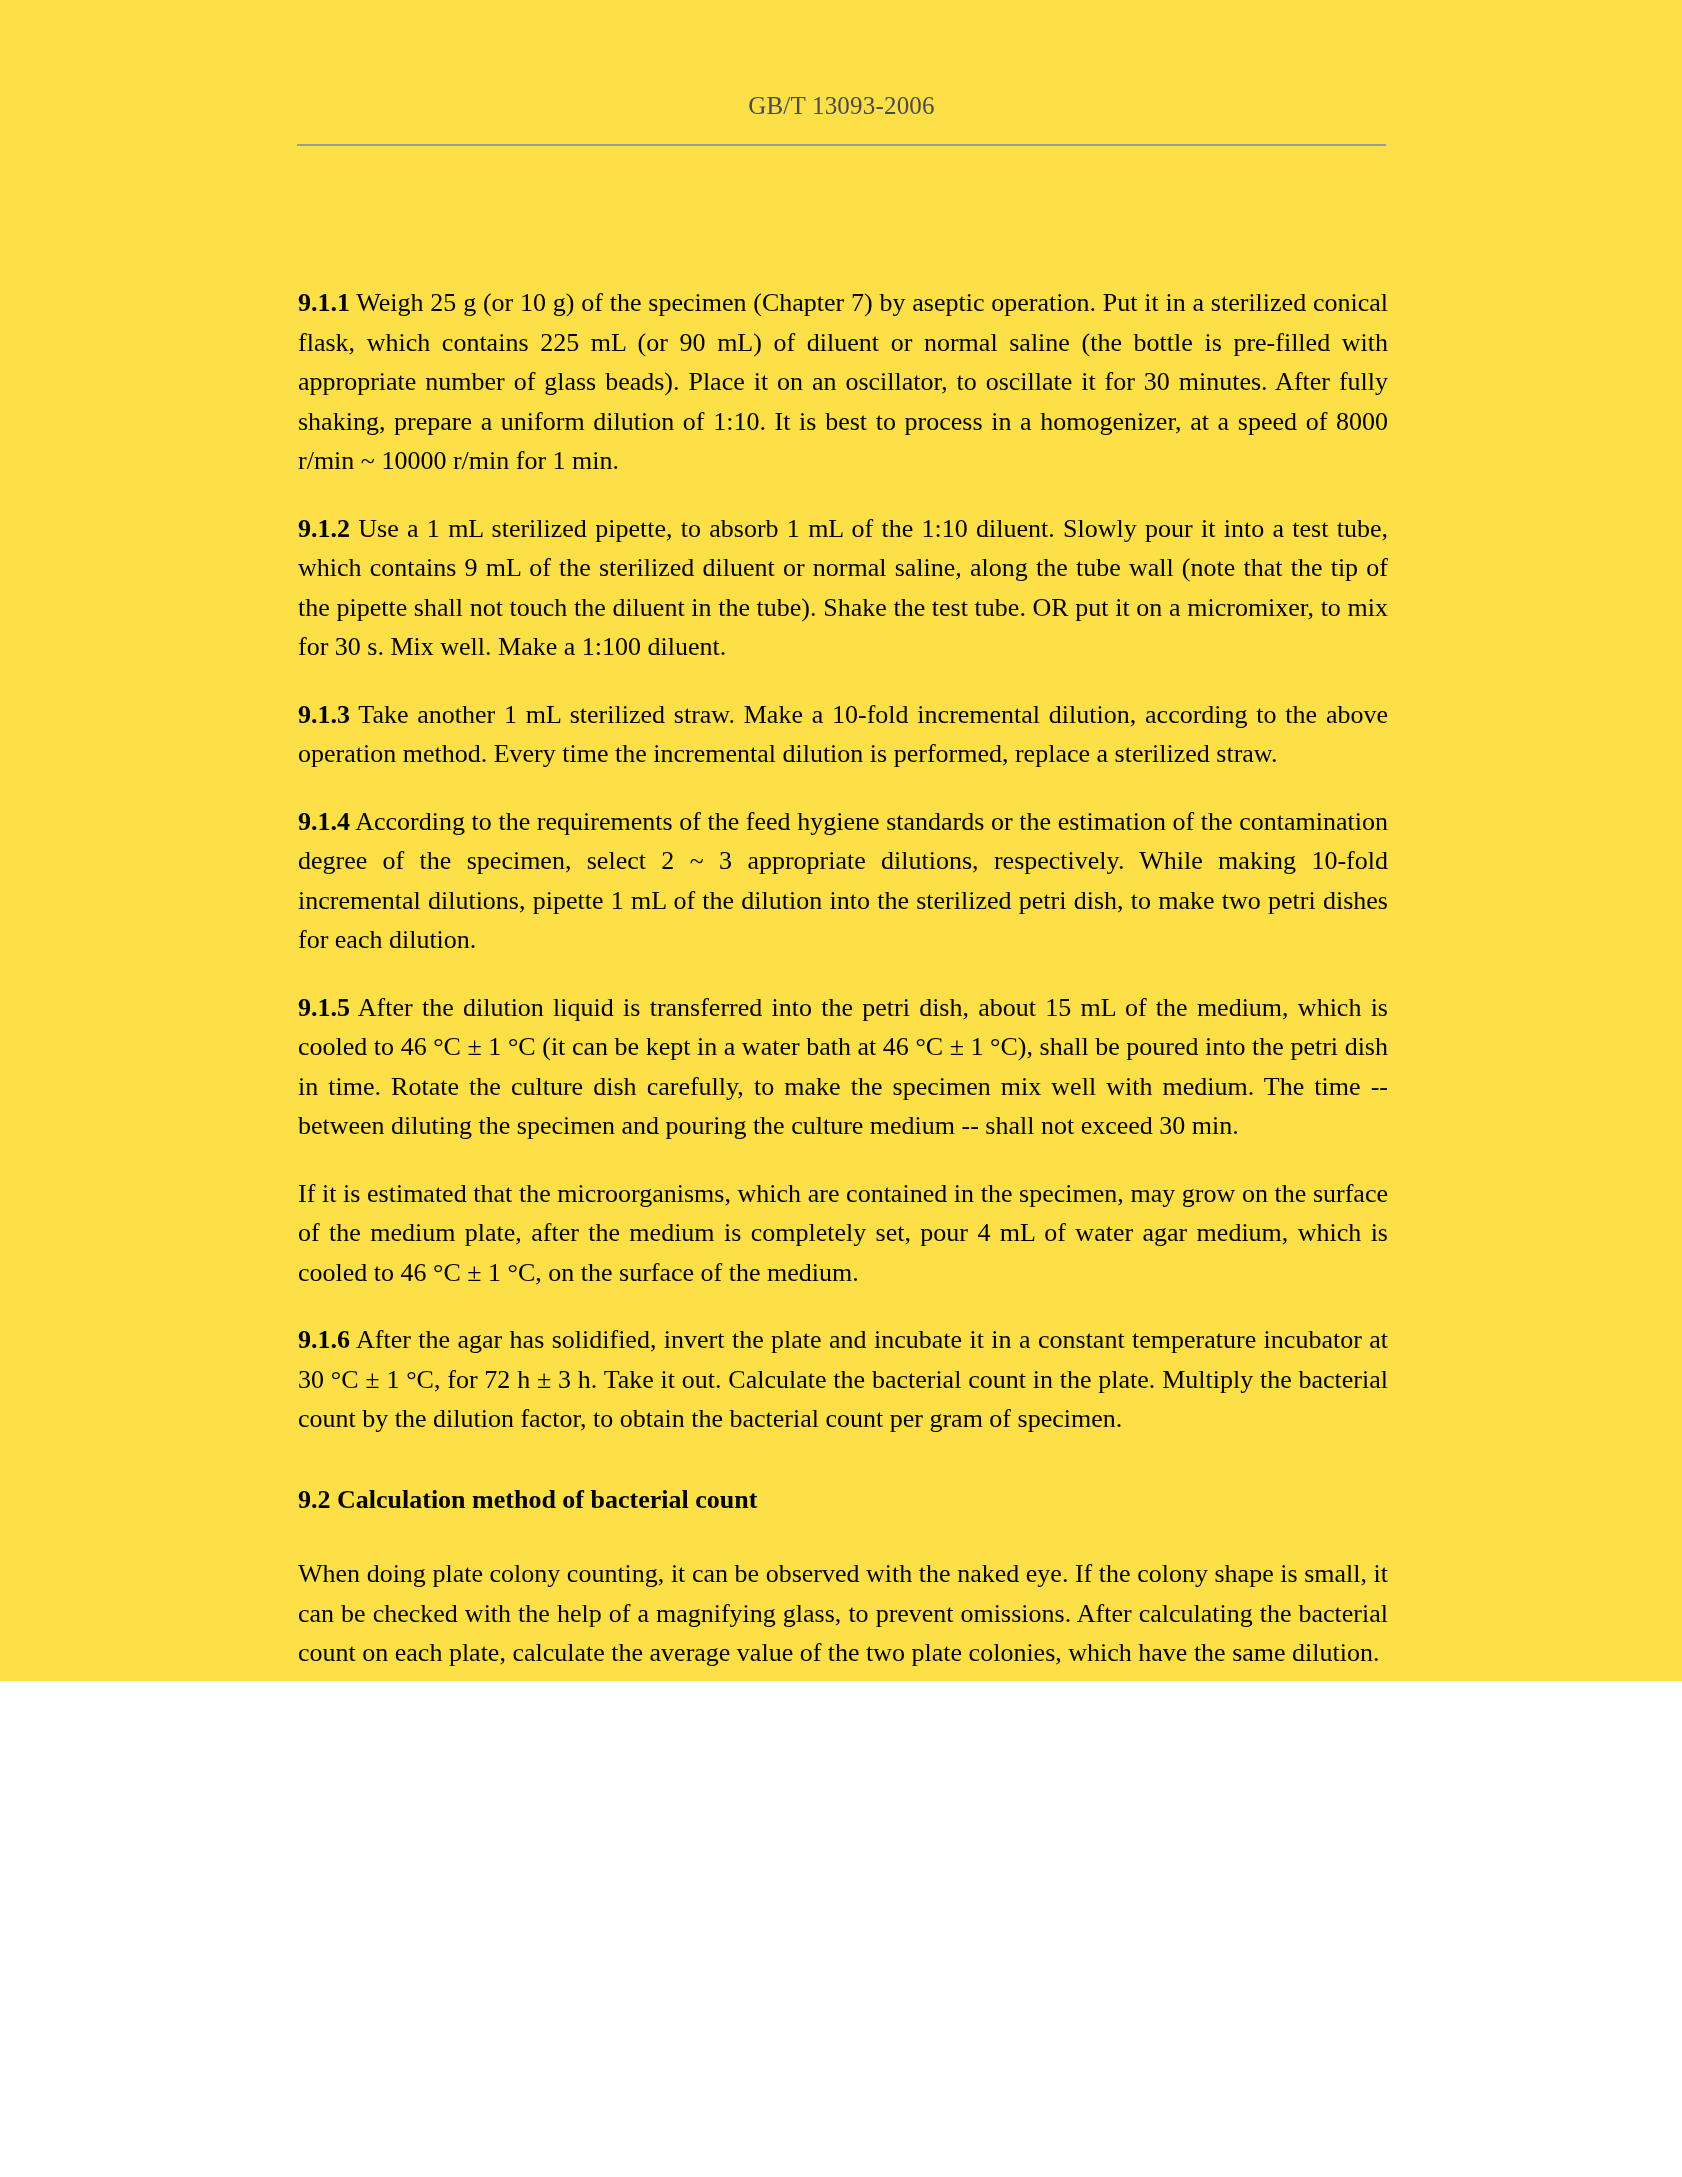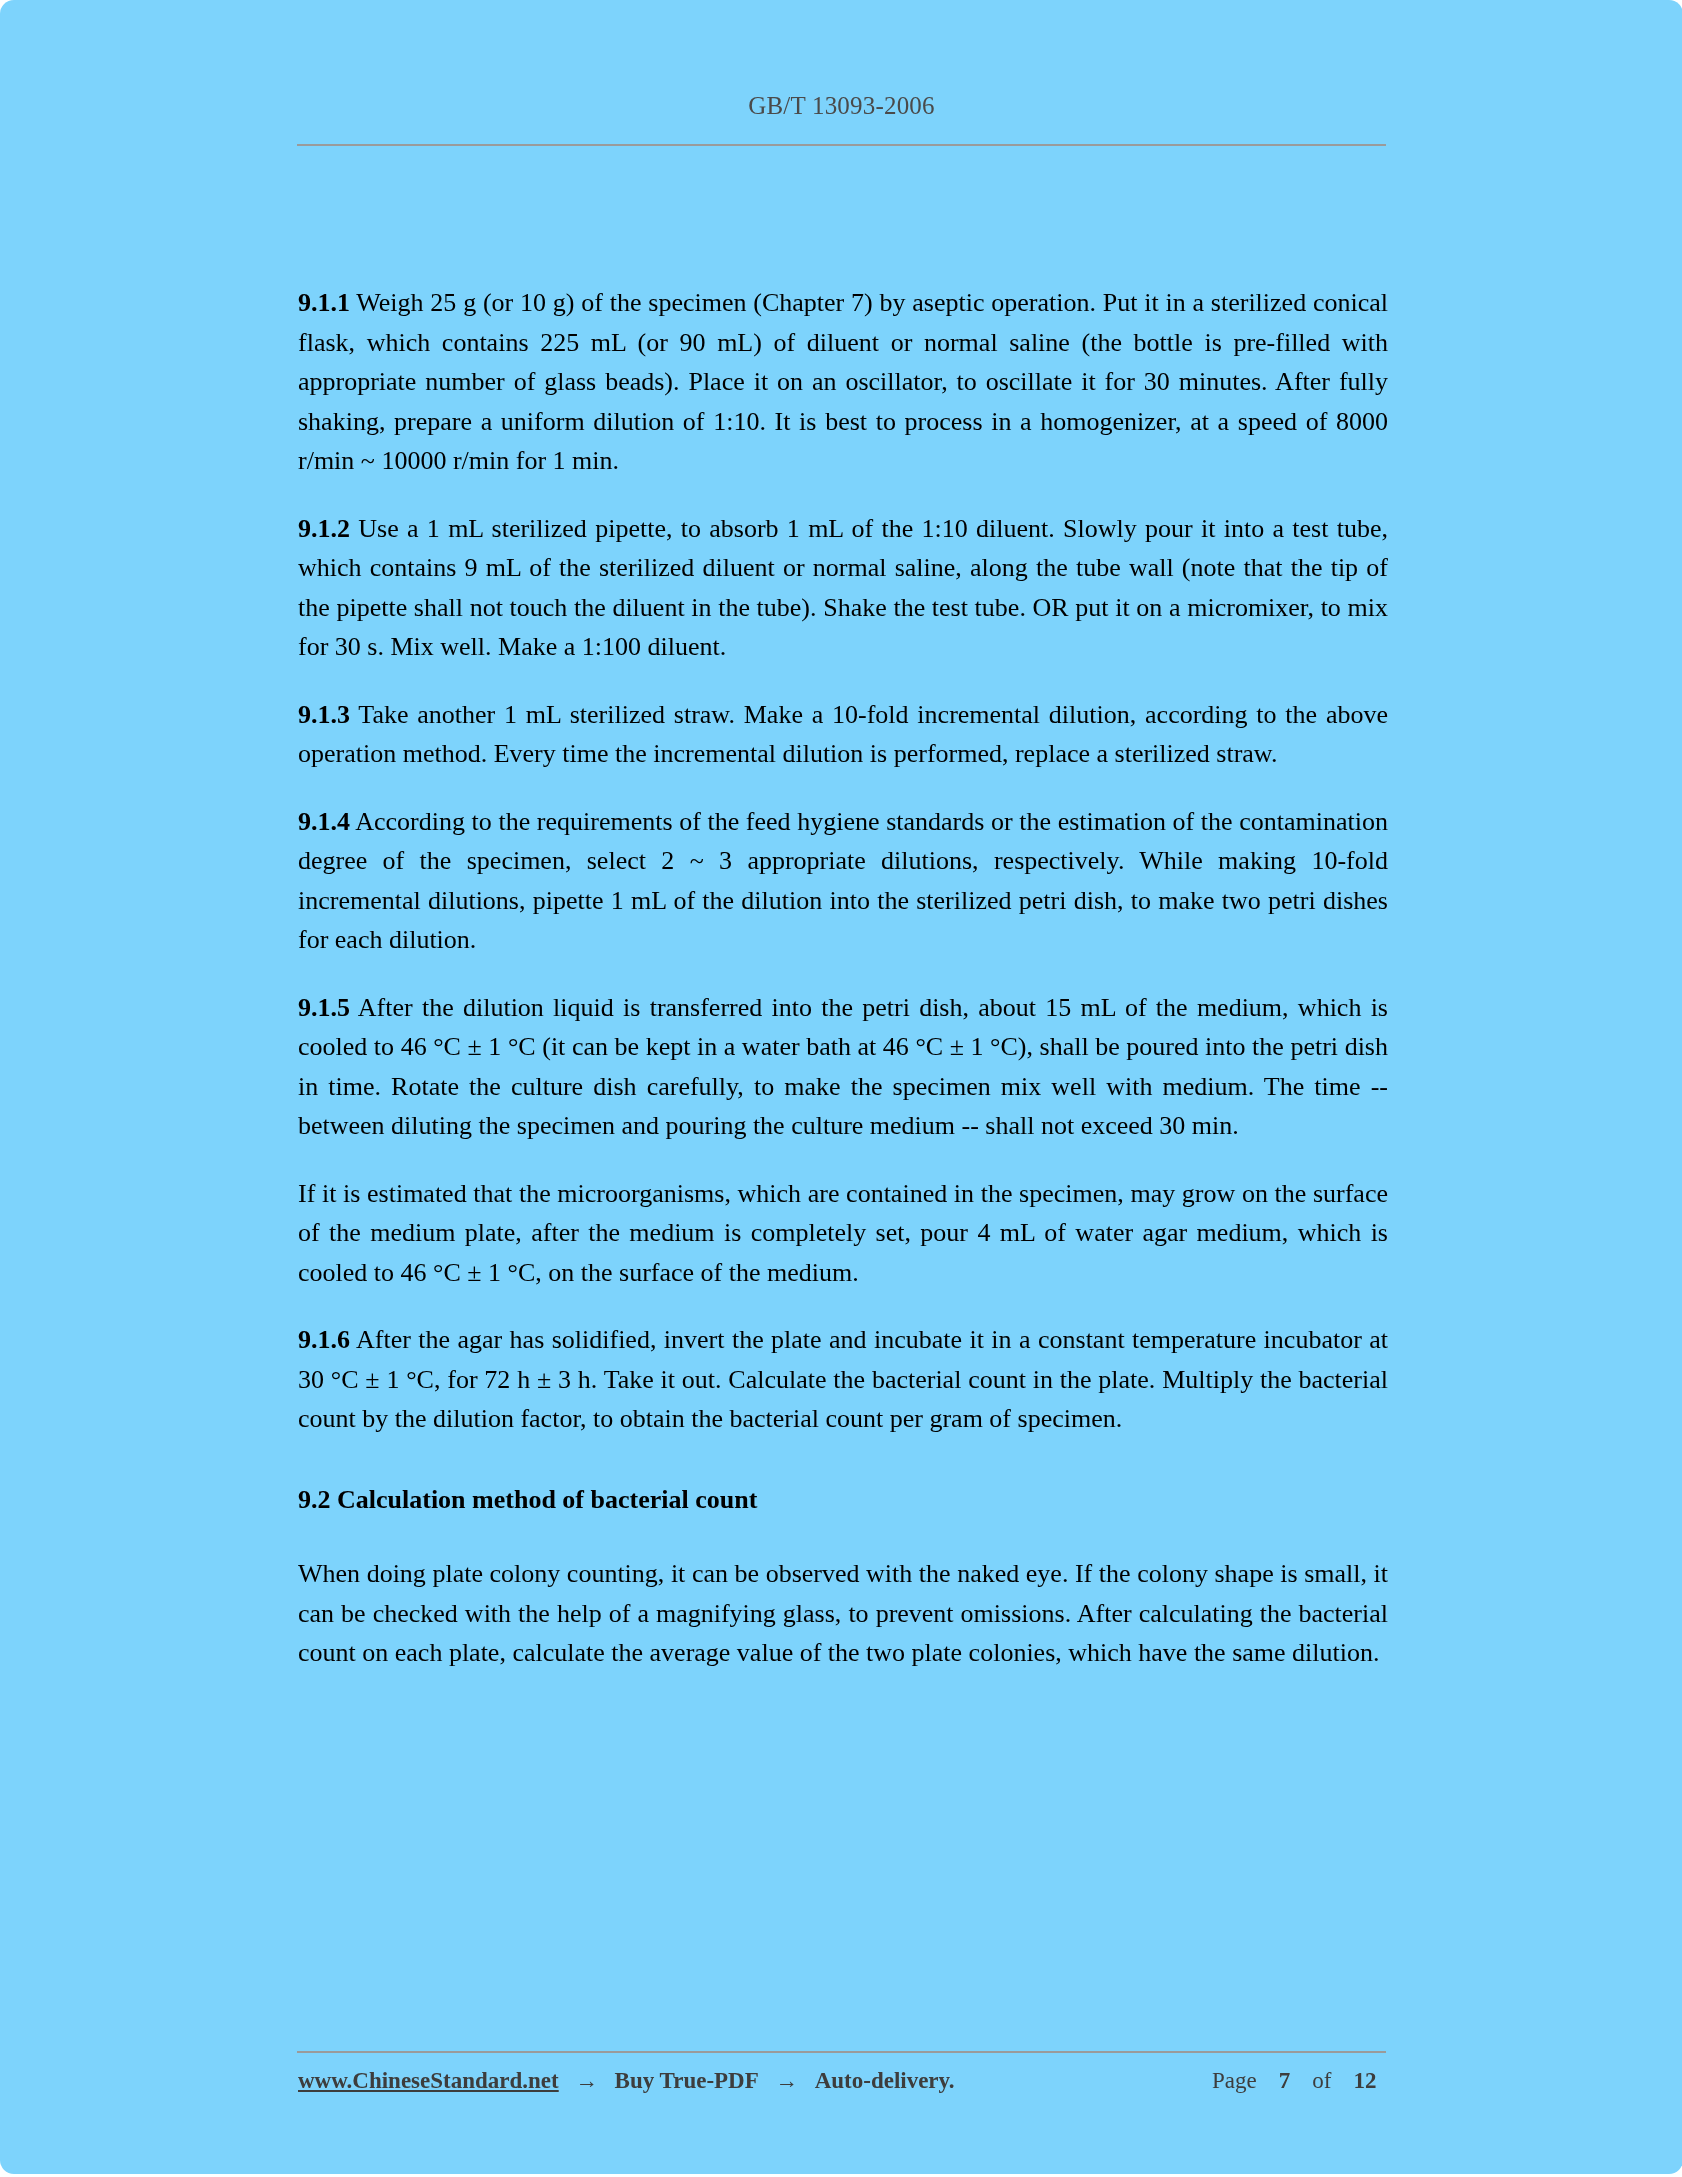--- a/index.html
+++ b/index.html
@@ -8,26 +8,25 @@
     padding: 0;
     background: #ffffff;
   }
   body {
     font-family: "Liberation Serif", "DejaVu Serif", serif;
     color: #000000;
   }
   .page {
     position: relative;
     width: 1683px;
-    height: 2174px;
+    height: 1681px;
     margin: 0 auto;
-    background: #7dd3fc;
+    background: #fde047;
     box-sizing: border-box;
     overflow: hidden;
-    border-radius: 14px;
   }
 
   
   .header {
     position: absolute;
     left: 294px;
     right: 294px;
     top: 93px;
     text-align: center;
   }

